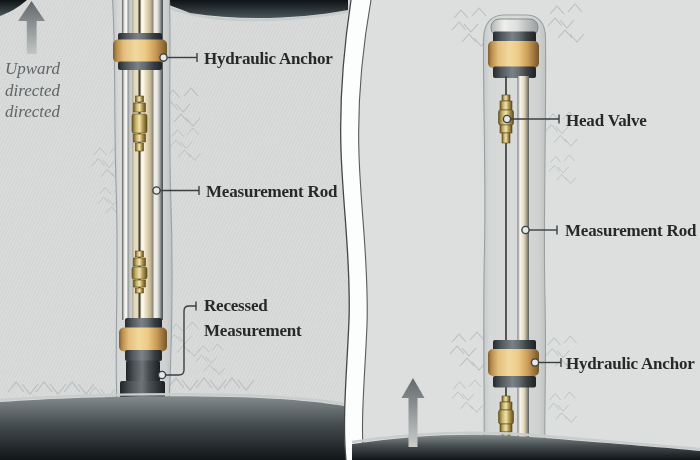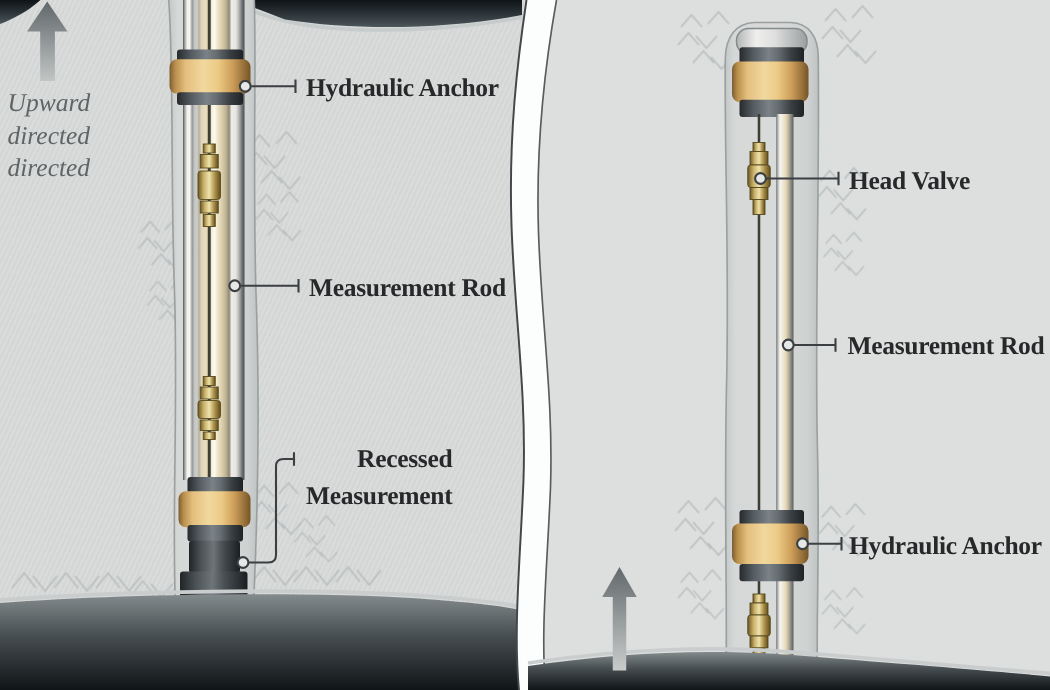--- a/index.html
+++ b/index.html
@@ -16,21 +16,21 @@
   .lbl{
     position:absolute;
     font-weight:bold;
     font-size:17px;
     line-height:1.05;
     letter-spacing:-0.2px;
     color:#26282a;
     white-space:nowrap;
   }
   .lbl .line{display:block;}
-  #lbl-head{line-height:25px;text-align:right;}
+  #lbl-head{line-height:25px;}
   #caption{
     position:absolute;left:5px;top:58px;
     font-style:italic;font-weight:normal;
     font-size:17px;line-height:21.5px;
     color:#5f6467;letter-spacing:0;
   }
   #caption .line{display:block;}
   #lbl-ha-left{left:204px;top:50px;}
   #lbl-mr-left{left:206px;top:183px;}
   #lbl-head{left:204px;top:293px;}

